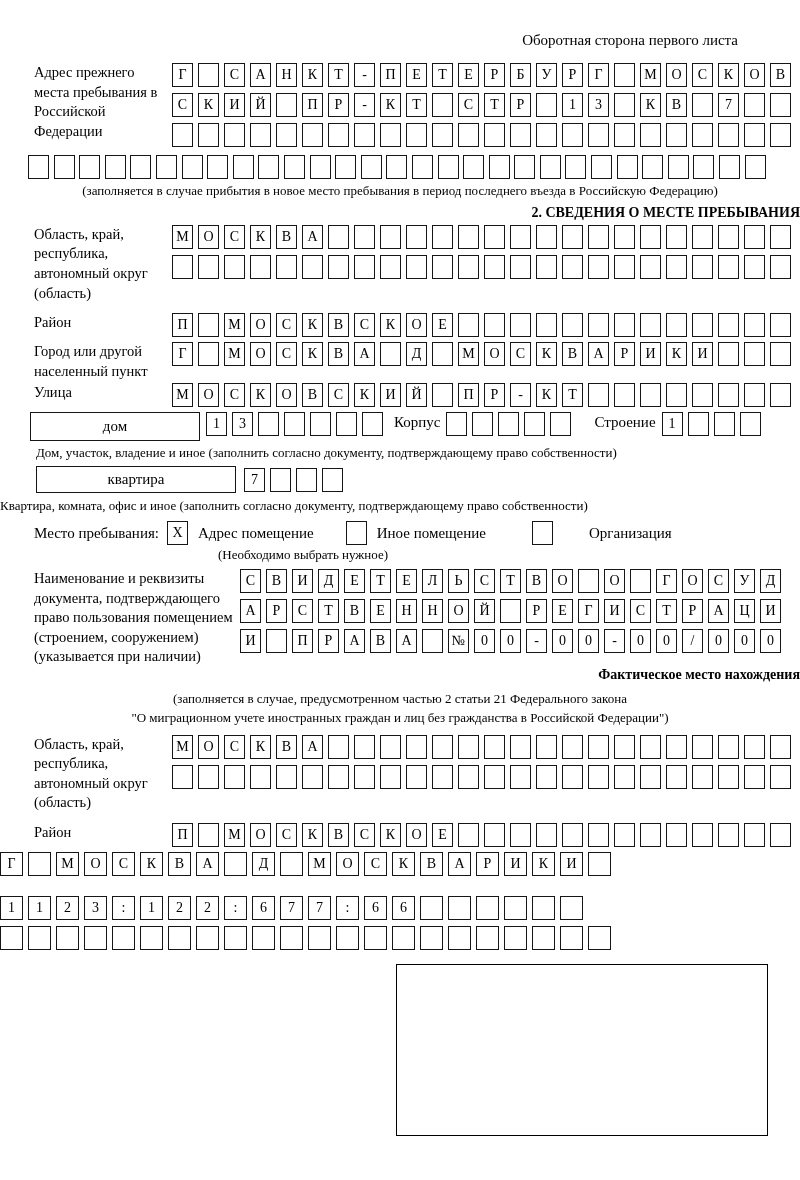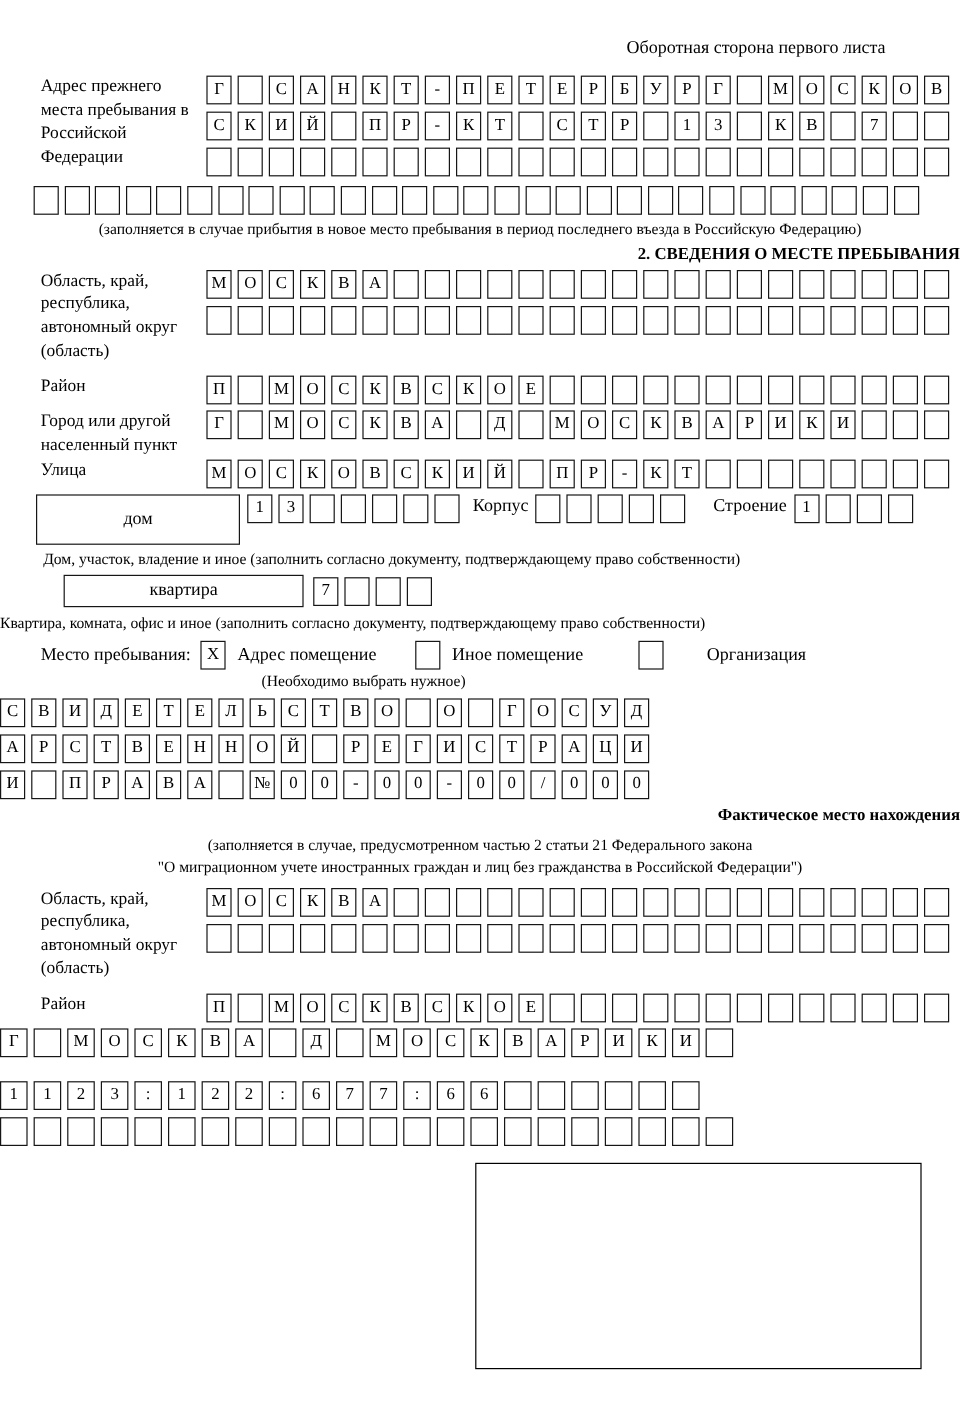--- a/index.html
+++ b/index.html
@@ -22,21 +22,21 @@
   .wide .cbox { width:23px; }
   .full { margin-left:28px; }
   .full .cbox { width:21px; margin-right:4.6px; }
 
   .caption { font-size:13px; line-height:1.3; }
   .center { text-align:center; }
   .sec-title { text-align:right; font-weight:bold; font-size:14px; }
 
   .field-rect {
     flex:none; display:inline-flex; align-items:center; justify-content:center;
-    border:1.7px solid #161616; height:42px; background:#fff; font-size:15px;
+    border:1.7px solid #161616; height:29px; background:#fff; font-size:15px;
   }
   .lbl-inline { font-size:15px; padding:2px 6px 0 6px; white-space:nowrap; }
 
   .opt-row { display:flex; align-items:center; padding-left:34px; }
   .opt-row .cbox { margin:0 10px 0 8px; }
   .stay-note { margin-left:218px; }
 
   .stamp-box { width:372px; height:172px; border:1.6px solid #000; margin-left:396px; }
 
   .mt2{margin-top:2px}.mt4{margin-top:4px}.mt5{margin-top:5px}.mt6{margin-top:6px}
@@ -337,21 +337,21 @@
   <span class="lbl-inline" style="margin-left:12px;">Строение</span>
   <div class="boxrow">
       <span class="cbox">1</span>
       <span class="cbox"></span>
       <span class="cbox"></span>
       <span class="cbox"></span>
     </div>
 </div>
 <div class="caption mt4" style="padding-left:36px;">Дом, участок, владение и иное (заполнить согласно документу, подтверждающему право собственности)</div>
 
-<div class="frow mt4" style="padding-left:53px;">
+<div class="frow mt4" style="padding-left:36px;">
   <span class="field-rect" style="width:200px;height:27px;">
       <span>квартира</span>
     </span>
   <div class="boxrow" style="margin-left:8px;margin-top:2px;">
       <span class="cbox">7</span>
       <span class="cbox"></span>
       <span class="cbox"></span>
       <span class="cbox"></span>
     </div>
 </div>
@@ -362,20 +362,21 @@
   <span class="cbox">X</span>
   <span style="font-size:15px;">Адрес помещение</span>
   <span class="cbox" style="margin-left:32px;"></span>
   <span style="font-size:15px;">Иное помещение</span>
   <span class="cbox" style="margin-left:46px;"></span>
   <span style="font-size:15px;margin-left:26px;">Организация</span>
 </div>
 <div class="caption stay-note mt2">(Необходимо выбрать нужное)</div>
 
 <div class="frow mt5">
+  <div class="flabel" style="width:240px;">Наименование и реквизиты документа, подтверждающего право пользования помещением (строением, сооружением) (указывается при наличии)</div>
   <div class="rows">
     <div class="boxrow">
         <span class="cbox">С</span>
         <span class="cbox">В</span>
         <span class="cbox">И</span>
         <span class="cbox">Д</span>
         <span class="cbox">Е</span>
         <span class="cbox">Т</span>
         <span class="cbox">Е</span>
         <span class="cbox">Л</span>

